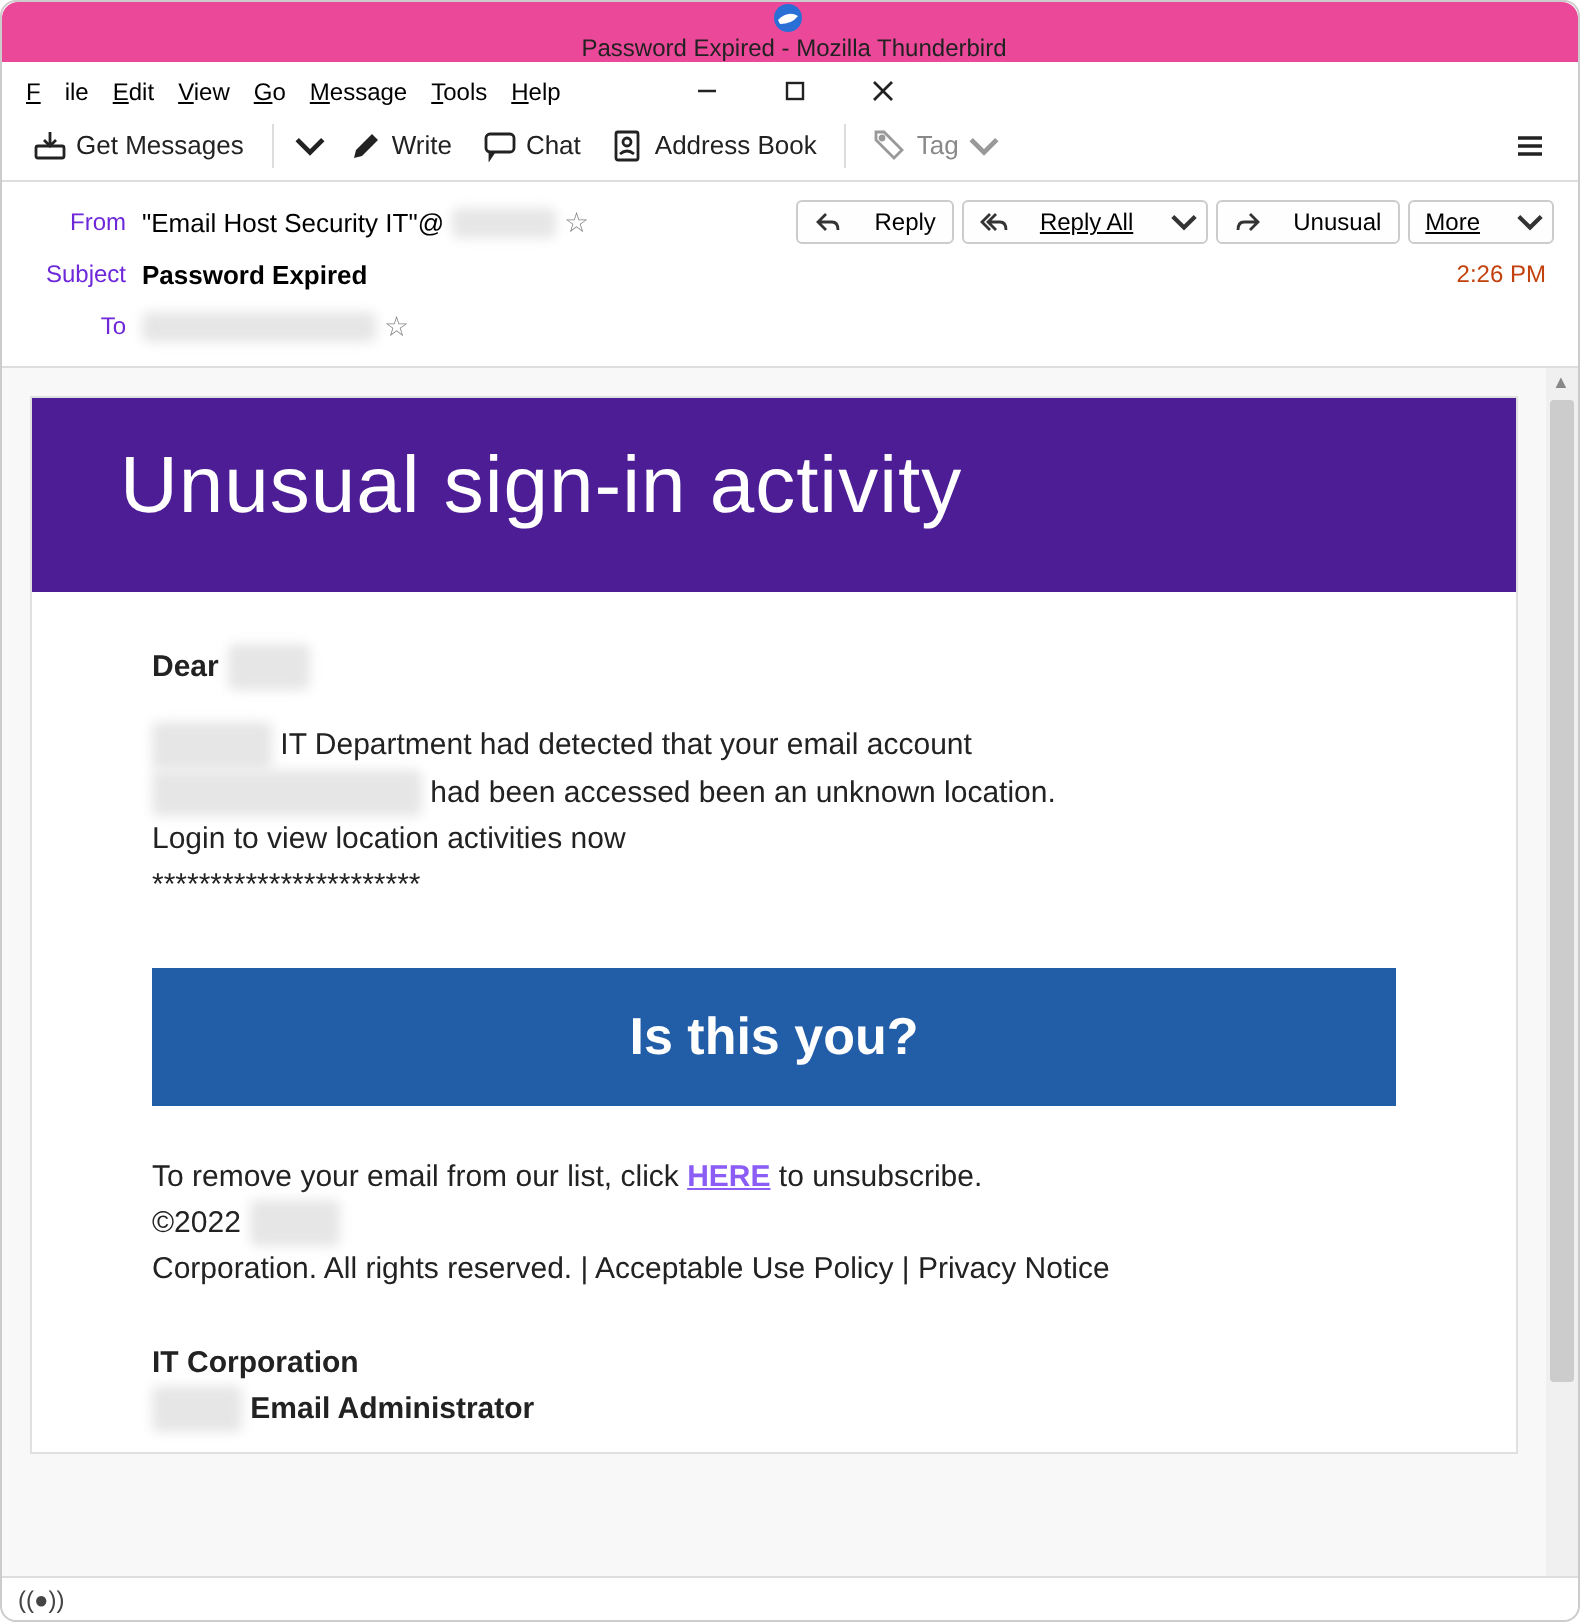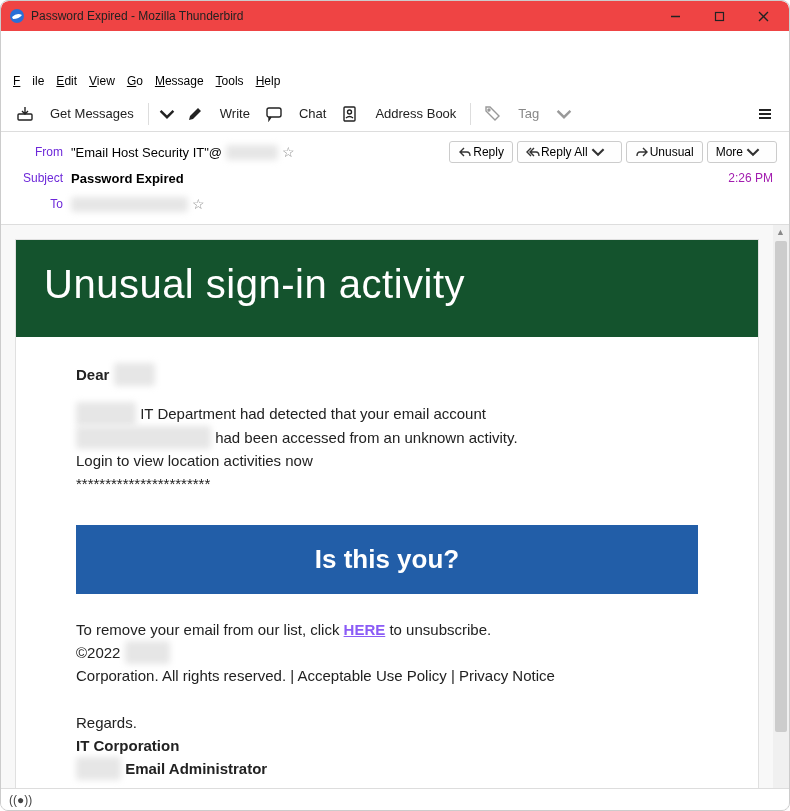--- a/index.html
+++ b/index.html
@@ -14,67 +14,67 @@
   border-radius: 8px;
   position: relative;
 }
 
 
 .titlebar {
   display: flex;
   align-items: center;
   height: 30px;
   padding: 0 4px 0 8px;
-  background: #ef4444;
+  background: #ec4899;
   border-top-left-radius: 8px;
   border-top-right-radius: 8px;
+  flex-direction: column;
 }
 .titlebar .app-icon {
   width: 16px; height: 16px;
   margin-right: 6px;
   display: inline-flex;
 }
 .titlebar .title { flex: 1; font-size: 12px; color: #222; }
 .winbtns { display: flex; }
 .winbtn {
   width: 44px; height: 28px;
   display: inline-flex;
   align-items: center;
   justify-content: center;
   cursor: pointer;
 }
 .winbtn svg { stroke: #222; }
 
 
 .menubar {
   display: flex;
-  align-items: flex-start;
+  align-items: flex-end;
   height: 24px;
   padding: 0 6px;
   font-size: 12px;
-  margin-top: 41px;
 }
 .menubar span {
   padding: 2px 6px;
   cursor: pointer;
 }
 .menubar span u { text-decoration: underline; }
 
 
 .toolbar {
   display: flex;
   align-items: center;
   height: 36px;
   padding: 0 8px;
   border-bottom: 1px solid #ddd;
 }
 .tbtn {
   display: inline-flex;
   align-items: center;
-  gap: 17px;
+  gap: 5px;
   padding: 4px 8px;
   cursor: pointer;
   font-size: 13px;
   color: #222;
 }
 .tbtn svg { width: 16px; height: 16px; }
 .toolbar .sep {
   width: 1px;
   height: 22px;
   background: #ddd;
@@ -115,32 +115,32 @@
 
 
 .action-row {
   display: flex;
   align-items: center;
   gap: 4px;
 }
 .abtn {
   display: inline-flex;
   align-items: center;
-  gap: 1px;
+  gap: 16px;
   padding: 3px 8px;
   border: 1px solid #ccc;
   border-radius: 3px;
   font-size: 12px;
   cursor: pointer;
   background: #fefefe;
 }
-.abtn.split { padding-right: 16px; }
+.abtn.split { padding-right: 4px; text-decoration: underline; }
 .abtn .caret { margin-left: 2px; }
 .abtn svg { width: 14px; height: 14px; }
-.time { margin-left: auto; color: #a21caf; font-size: 12px; padding-right: 4px;}
+.time { margin-left: auto; color: #c2410c; font-size: 12px; padding-right: 4px;}
 
 
 .msg-wrap {
   position: relative;
   height: calc(811px - 30px - 24px - 36px - 84px - 22px);
   border-top: 1px solid #ddd;
 }
 .msg-scroll {
   position: absolute;
   inset: 0 16px 0 0;
@@ -172,23 +172,23 @@
   background: #ccc;
   border-radius: 2px;
 }
 
 
 .email-card {
   background: #fff;
   border: 1px solid #e0e0e0;
 }
 .banner {
-  background: #14532d;
+  background: #4c1d95;
   color: #fff;
-  padding: 22px 28px 30px 28px;
+  padding: 22px 28px 30px 44px;
   font-size: 40px;
   font-weight: 300;
   letter-spacing: 0.5px;
 }
 .email-body {
   padding: 26px 60px 10px 60px;
   font-size: 15px;
   color: #222;
   line-height: 1.55;
 }
@@ -373,34 +373,33 @@
 <div class="msg-wrap">
   <div class="msg-scroll">
     <div class="email-card">
       <div class="banner">Unusual sign-in activity</div>
       <div class="email-body">
         <div class="greet">
           <span>Dear </span><span class="blur">xxxxx</span>
         </div>
         <div>
           <span class="blur">xxxxxxxx</span><span> IT Department had detected that your email account</span><br>
-          <span class="blur">xxxxxxxxxxxxxxxxxx</span><span> had been accessed from an unknown activity.</span><br>
+          <span class="blur">xxxxxxxxxxxxxxxxxx</span><span> had been accessed been an unknown location.</span><br>
           <span>Login to view location activities now</span><br>
           <span>***********************</span>
         </div>
         <div class="cta-band">Is this you?</div>
         <div>
           <span>To remove your email from our list, click  </span><span class="link">HERE</span><span> to unsubscribe.</span>
         </div>
         <div>
           <span>©2022 </span><span class="blur">xxxxxx</span>
         </div>
         <div>Corporation. All rights reserved. | Acceptable Use Policy | Privacy Notice</div>
         <br>
-        <div>Regards.</div>
         <div class="sign-dept">IT Corporation</div>
         <div>
           <span class="blur">xxxxxx</span><b><span> Email Administrator</span></b>
         </div>
       </div>
     </div>
   </div>
   <div class="scrollbar">
     <span class="thumb-up">▲</span>
     <div class="track-thumb"></div>

